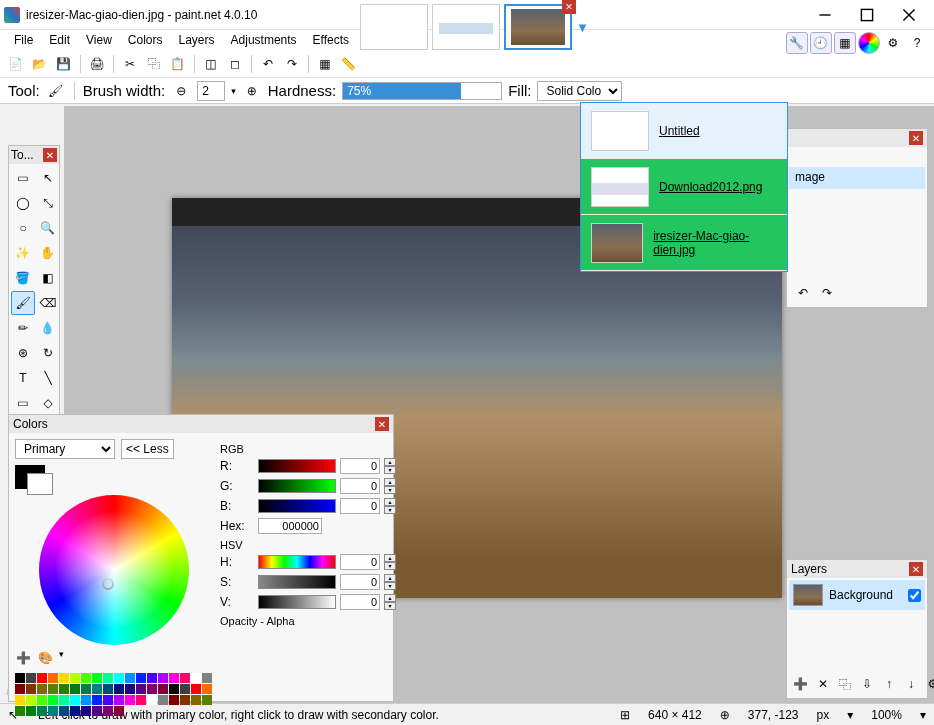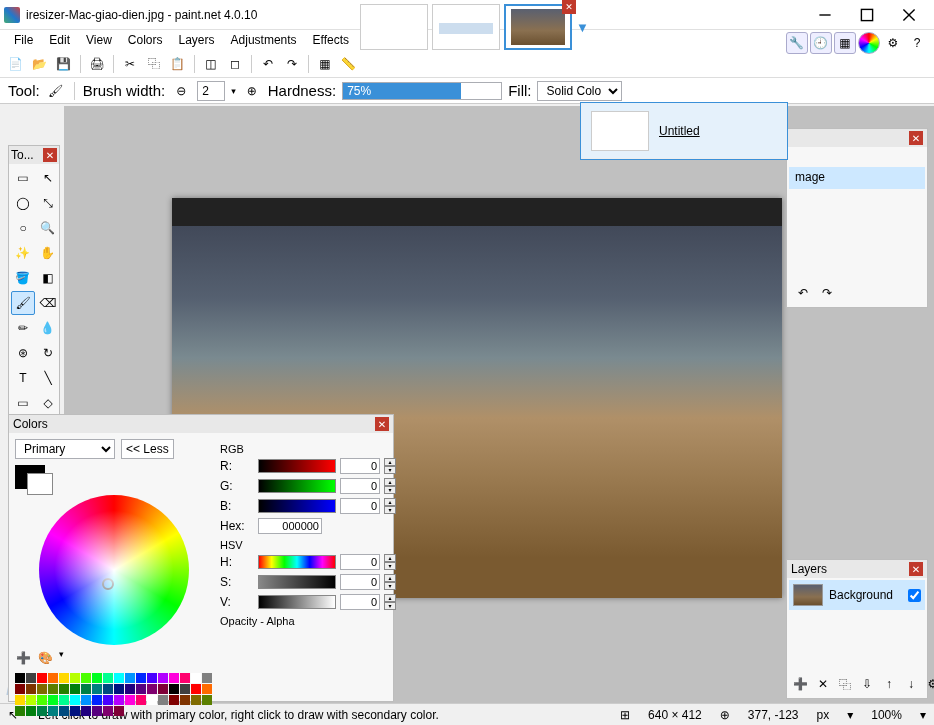--- a/index.html
+++ b/index.html
@@ -238,20 +238,28 @@
     <div class="tool-btn">╲</div>
     <div class="tool-btn">▭</div>
     <div class="tool-btn">◇</div>
   </div>
 </div>
 
 <div class="image-list">
   <div class="image-list-item sel">
     <div class="ili-thumb"></div>
     <span>Untitled</span>
+  </div>
+  <div class="image-list-item">
+    <div class="ili-thumb dl"></div>
+    <span>Download2012.png</span>
+  </div>
+  <div class="image-list-item">
+    <div class="ili-thumb photo"></div>
+    <span>iresizer-Mac-giao-dien.jpg</span>
   </div>
 </div>
 
 <div class="history-panel">
   <div class="panel-title">
     <span></span>
     <div class="panel-close">✕</div>
   </div>
   <div class="history-row"><span>mage</span></div>
   <div class="hist-btns">

